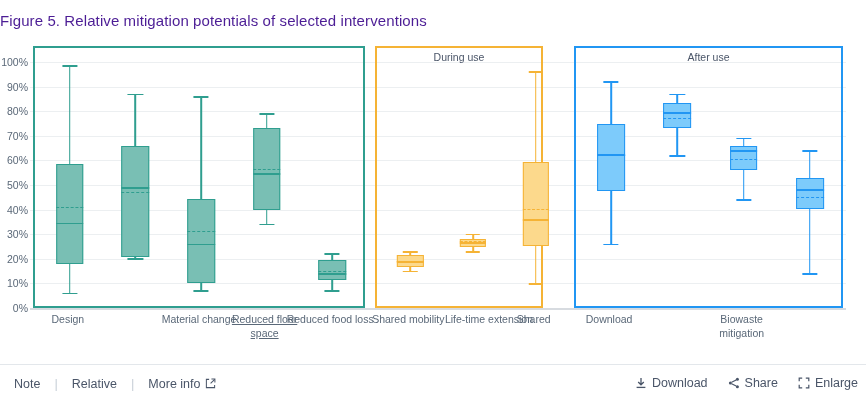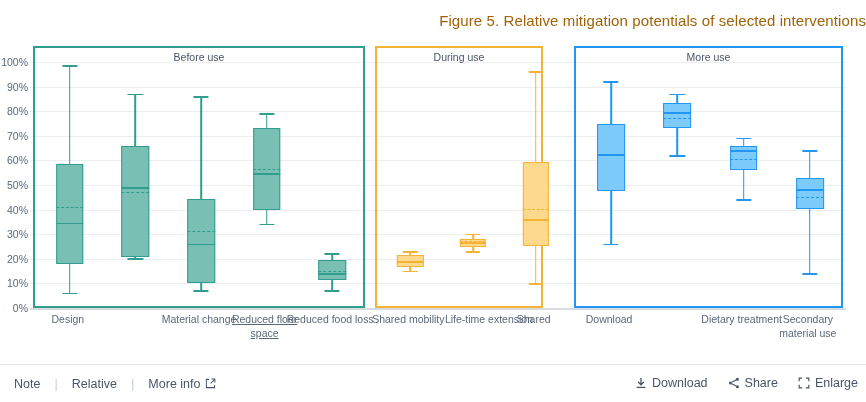--- a/index.html
+++ b/index.html
@@ -10,23 +10,23 @@
   }
   #page {
     position: relative;
     width: 866px; height: 402px;
     background: #ffffff;
     overflow: hidden;
   }
   #fig-title {
     position: absolute;
     left: 0; top: 12px; width: 866px;
-    text-align: right;
+    text-align: left;
     font-size: 15px;
-    color: #a16207;
+    color: #4c1d95;
     letter-spacing: 0.1px;
     white-space: nowrap;
   }
   
   #plot {
     position: absolute;
     left: 0; top: 46px;
     width: 866px; height: 262px;
   }
   .ytick-label {
@@ -162,21 +162,20 @@
         <div class="ytick-label" style="top: 163.6px;">40%</div>
         <div class="ytick-label" style="top: 139px;">50%</div>
         <div class="ytick-label" style="top: 114.4px;">60%</div>
         <div class="ytick-label" style="top: 89.8px;">70%</div>
         <div class="ytick-label" style="top: 65.2px;">80%</div>
         <div class="ytick-label" style="top: 40.6px;">90%</div>
         <div class="ytick-label" style="top: 16px;">100%</div>
       </div>
     <div id="panels">
         <div class="panel" style="left: 33px; width: 332px; border-color: rgb(47, 158, 143);">
-          <div class="panel-title">Before use</div>
           <div class="box-group" title="Design" style="left: 2px; width: 65.6px;">
             <div class="whisker-line" style="top: 17.23px; height: 98.4px; background: rgb(47, 158, 143);"></div>
             <div class="whisker-line" style="top: 216.49px; height: 28.29px; background: rgb(47, 158, 143);"></div>
             <div class="whisker-cap" style="top: 17.23px; width: 15.1536px; background: rgb(47, 158, 143);"></div>
             <div class="whisker-cap" style="top: 244.78px; width: 15.1536px; background: rgb(47, 158, 143);"></div>
             <div class="box-rect" style="top: 115.63px; height: 100.86px; width: 27.552px; background: rgb(121, 191, 180); border-color: rgb(47, 158, 143);"></div>
             <div class="median-line" style="top: 174.67px; width: 27.552px; background: rgb(47, 158, 143);"></div>
             <div class="mean-line" style="top: 158.68px; width: 27.552px; border-top-color: rgb(47, 158, 143);"></div>
           </div>
           <div class="box-group" title="Material substitution" style="left: 67.6px; width: 65.6px;">
@@ -240,21 +239,21 @@
             <div class="whisker-line" style="top: 23.38px; height: 91.02px; background: rgb(245, 179, 53);"></div>
             <div class="whisker-line" style="top: 198.04px; height: 36.9px; background: rgb(245, 179, 53);"></div>
             <div class="whisker-cap" style="top: 23.38px; width: 14.476px; background: rgb(245, 179, 53);"></div>
             <div class="whisker-cap" style="top: 234.94px; width: 14.476px; background: rgb(245, 179, 53);"></div>
             <div class="box-rect" style="top: 114.4px; height: 83.64px; width: 26.32px; background: rgb(252, 217, 140); border-color: rgb(245, 179, 53);"></div>
             <div class="median-line" style="top: 170.98px; width: 26.32px; background: rgb(245, 179, 53);"></div>
             <div class="mean-line" style="top: 161.14px; width: 26.32px; border-top-color: rgb(245, 179, 53);"></div>
           </div>
         </div>
         <div class="panel" style="left: 574px; width: 269px; border-color: rgb(33, 150, 243);">
-          <div class="panel-title">More use</div>
+          <div class="panel-title">After use</div>
           <div class="box-group" title="Recycling" style="left: 2px; width: 66.25px;">
             <div class="whisker-line" style="top: 33.22px; height: 43.05px; background: rgb(33, 150, 243);"></div>
             <div class="whisker-line" style="top: 142.69px; height: 52.89px; background: rgb(33, 150, 243);"></div>
             <div class="whisker-cap" style="top: 33.22px; width: 15.3038px; background: rgb(33, 150, 243);"></div>
             <div class="whisker-cap" style="top: 195.58px; width: 15.3038px; background: rgb(33, 150, 243);"></div>
             <div class="box-rect" style="top: 76.27px; height: 66.42px; width: 27.825px; background: rgb(125, 203, 251); border-color: rgb(33, 150, 243);"></div>
             <div class="median-line" style="top: 105.79px; width: 27.825px; background: rgb(33, 150, 243);"></div>
             <div class="mean-line" style="top: 107.02px; width: 27.825px; border-top-color: rgb(33, 150, 243);"></div>
           </div>
           <div class="box-group" title="Separate waste treatment" style="left: 68.25px; width: 66.25px;">
@@ -291,22 +290,21 @@
 
   <div id="cat-labels">
       <div class="cat-label" style="left: 22.8px; width: 90px;">Design</div>
       <div class="cat-label" style="left: 154px; width: 90px;">Material change</div>
       <div class="cat-label" style="left: 219.6px; width: 90px; text-decoration: underline;">Reduced floor space</div>
       <div class="cat-label" style="left: 285.2px; width: 90px;">Reduced food loss</div>
       <div class="cat-label" style="left: 363.333px; width: 90px;">Shared mobility</div>
       <div class="cat-label" style="left: 444px; width: 90px;">Life-time extension</div>
       <div class="cat-label" style="left: 488.667px; width: 90px;">Shared</div>
       <div class="cat-label" style="left: 564.125px; width: 90px;">Download</div>
-      <div class="cat-label" style="left: 696.625px; width: 90px;">Dietary treatment</div>
-      <div class="cat-label" style="left: 762.875px; width: 90px;">Secondary material use</div>
+      <div class="cat-label" style="left: 696.625px; width: 90px;">Biowaste mitigation</div>
     </div>
 
   <div id="footer">
     <div id="footer-left">
       <span class="flink" style="padding-left:8px">Note</span>
       <span class="fsep">|</span>
       <span class="flink">Relative</span>
       <span class="fsep">|</span>
       <span class="flink">
         <span>More info</span>

